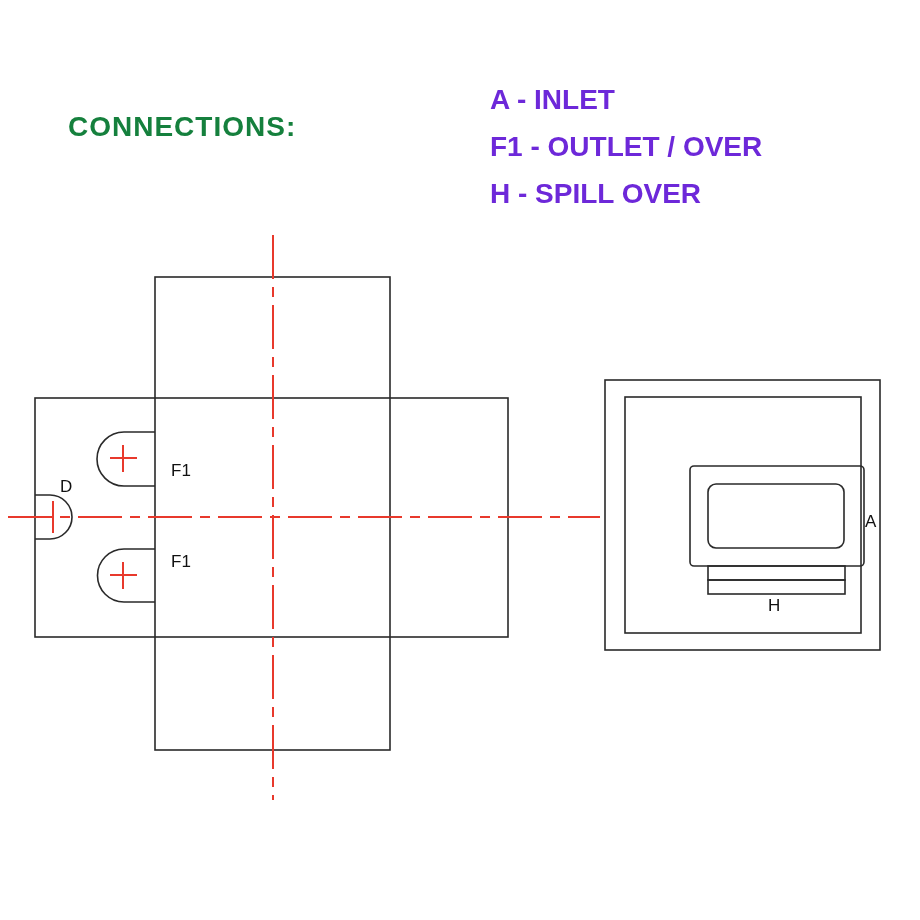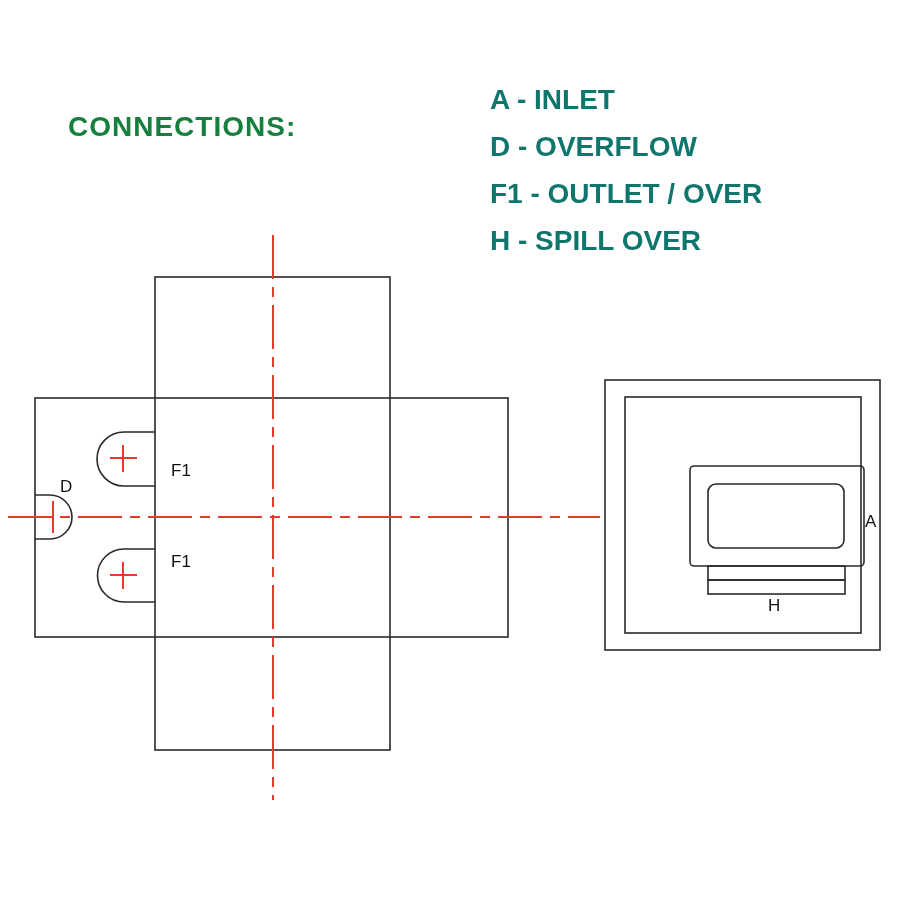--- a/index.html
+++ b/index.html
@@ -26,21 +26,21 @@
     white-space: nowrap;
   }
   .legend {
     position: absolute;
     left: 490px;
     top: 76px;
   }
   .legend-line {
     font-size: 28px;
     font-weight: bold;
-    color: #0f766e;
+    color: #6d28d9;
     line-height: 47px;
     white-space: nowrap;
   }
   svg { position: absolute; left: 0; top: 0; }
   .blk {
     stroke: #2a2a2a;
     stroke-width: 1.6;
     fill: none;
   }
   .red {
@@ -60,21 +60,20 @@
 </style>
 </head>
 <body>
 
 <div class="canvas">
 
   <div class="title">CONNECTIONS:</div>
 
   <div class="legend">
     <div class="legend-line">A - INLET</div>
-    <div class="legend-line">D - OVERFLOW</div>
     <div class="legend-line">F1 - OUTLET / OVER</div>
     <div class="legend-line">H - SPILL OVER</div>
   </div>
 
   <svg width="920" height="920" viewBox="0 0 920 920">
 
     <g>
 
       <rect class="blk" x="155" y="277" width="235" height="473"></rect>
 

